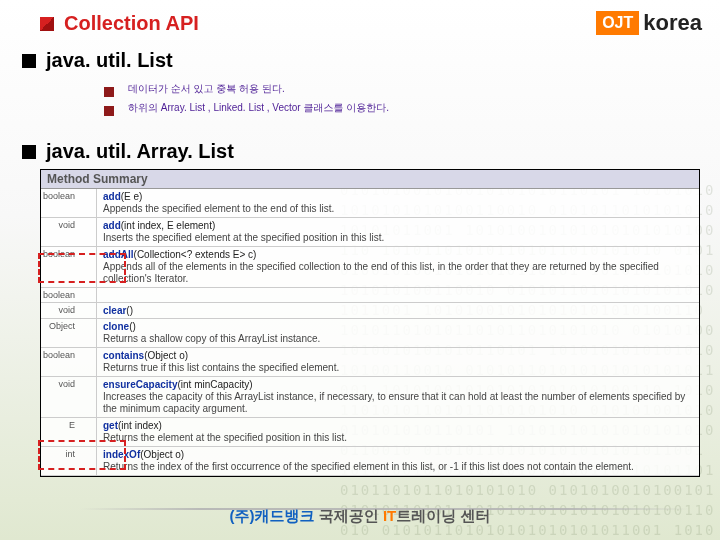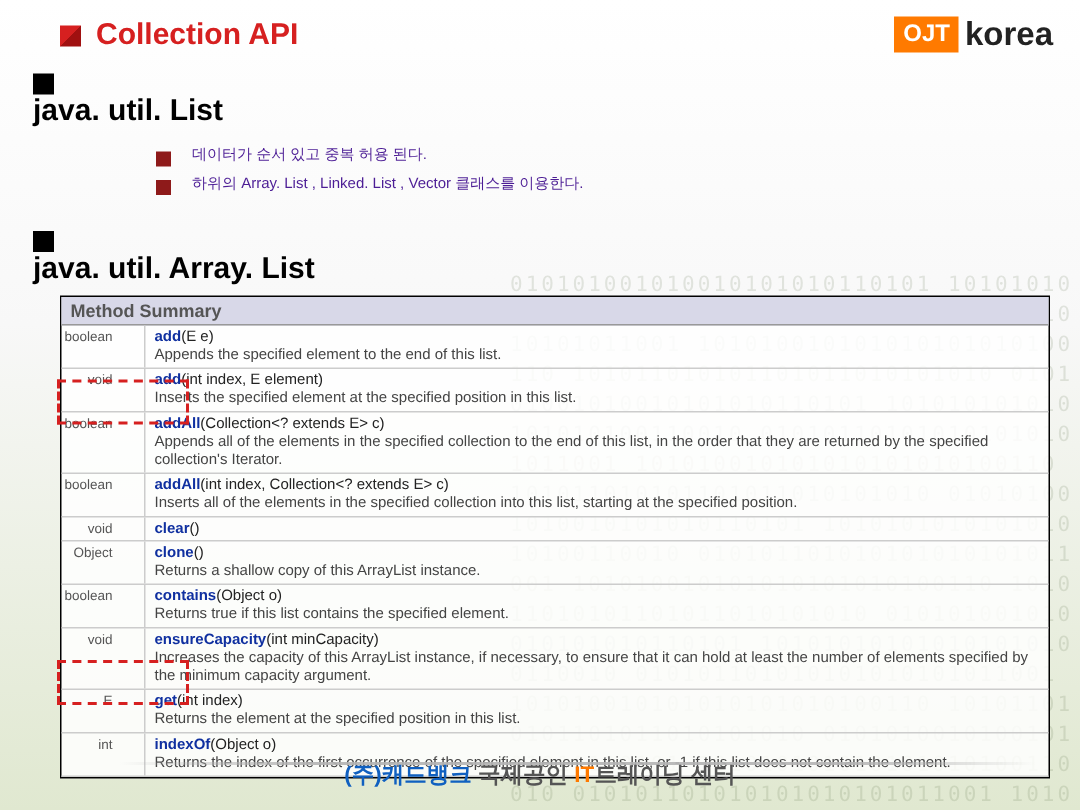--- a/index.html
+++ b/index.html
@@ -62,21 +62,21 @@
   margin-right: 10px;
 }
 .title-text {
   color: #d62020;
   font-size: 20px;
   font-weight: bold;
 }
 .section-row {
   padding: 14px 0 0 22px;
   display: flex;
-  flex-direction: column;
+  align-items: center;
 }
 .black-square {
   width: 14px;
   height: 14px;
   background: #000;
   margin-right: 10px;
 }
 .section-text {
   font-size: 20px;
   font-weight: bold;
@@ -220,21 +220,20 @@
       <div class="method-row">
         <div class="ret-col">void</div>
         <div class="sig-col"><span class="sig-name">add</span><span class="sig-params">(int index, E element)</span><div class="sig-desc">Inserts the specified element at the specified position in this list.</div></div>
       </div>
       <div class="method-row">
         <div class="ret-col">boolean</div>
         <div class="sig-col"><span class="sig-name">addAll</span><span class="sig-params">(Collection&lt;? extends E&gt; c)</span><div class="sig-desc">Appends all of the elements in the specified collection to the end of this list, in the order that they are returned by the specified collection's Iterator.</div></div>
       </div>
       <div class="method-row">
         <div class="ret-col">boolean</div>
-        <div class="sig-col"><span class="sig-name">addAll</span><span class="sig-params">(int index, Collection&lt;? extends E&gt; c)</span><div class="sig-desc">Inserts all of the elements in the specified collection into this list, starting at the specified position.</div></div>
       </div>
       <div class="method-row">
         <div class="ret-col">void</div>
         <div class="sig-col"><span class="sig-name">clear</span><span class="sig-params">()</span></div>
       </div>
       <div class="method-row">
         <div class="ret-col">Object</div>
         <div class="sig-col"><span class="sig-name">clone</span><span class="sig-params">()</span><div class="sig-desc">Returns a shallow copy of this ArrayList instance.</div></div>
       </div>
       <div class="method-row">

